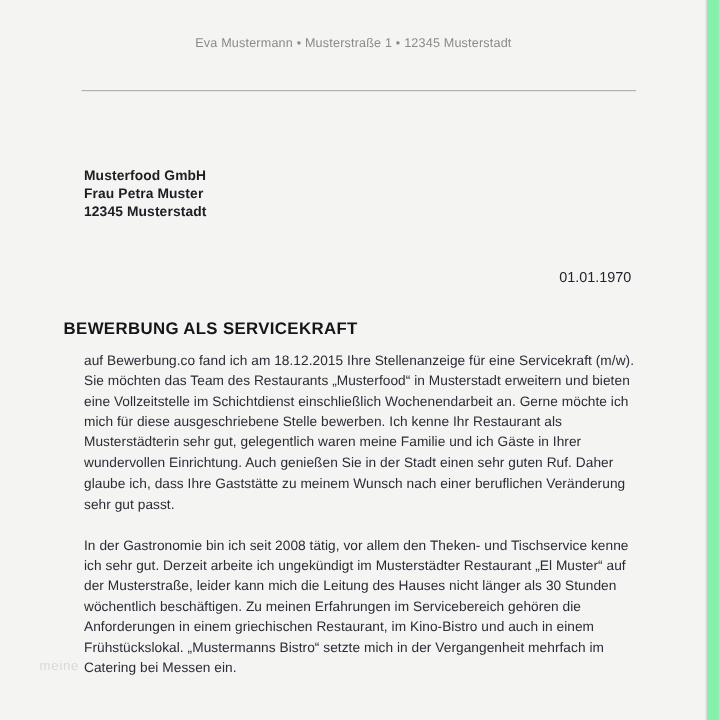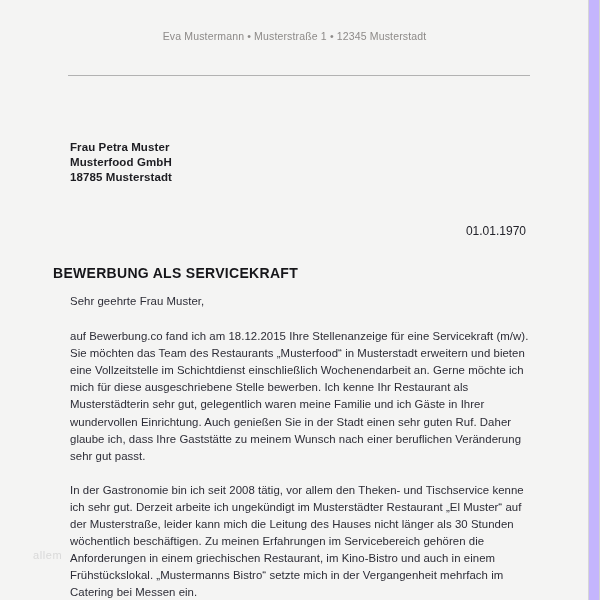--- a/index.html
+++ b/index.html
@@ -11,21 +11,21 @@
     width: 600px;
     height: 600px;
     overflow: hidden;
     font-family: "Liberation Sans", sans-serif;
   }
 
   #page {
     position: relative;
     width: 600px;
     height: 600px;
-    background: #c4b5fd;
+    background: #86efac;
     box-sizing: border-box;
     border-right: 1px solid #d2d2d2;
     overflow: hidden;
   }
 
   
   #page::before {
     content: "";
     position: absolute;
     left: 0; top: 0;
@@ -131,32 +131,31 @@
 <div id="page">
   <div class="sheet">
 
     <div class="letterhead">
       <div class="lh-line1">Eva Mustermann • Musterstraße 1 • 12345 Musterstadt</div>
     </div>
 
     <div class="sep"></div>
 
     <div class="recipient">
+      <div>Musterfood GmbH</div>
       <div>Frau Petra Muster</div>
-      <div>Musterfood GmbH</div>
-      <div>18785 Musterstadt</div>
+      <div>12345 Musterstadt</div>
     </div>
 
     <div class="date">01.01.1970</div>
 
     <div class="subject">BEWERBUNG ALS SERVICEKRAFT</div>
 
     <div class="body-text">
-      <p class="salutation">Sehr geehrte Frau Muster,</p>
       <p>auf Bewerbung.co fand ich am 18.12.2015 Ihre Stellenanzeige für eine Servicekraft (m/w). Sie möchten das Team des Restaurants „Musterfood“ in Musterstadt erweitern und bieten eine Vollzeitstelle im Schichtdienst einschließlich Wochenendarbeit an. Gerne möchte ich mich für diese ausgeschriebene Stelle bewerben. Ich kenne Ihr Restaurant als Musterstädterin sehr gut, gelegentlich waren meine Familie und ich Gäste in Ihrer wundervollen Einrichtung. Auch genießen Sie in der Stadt einen sehr guten Ruf. Daher glaube ich, dass Ihre Gaststätte zu meinem Wunsch nach einer beruflichen Veränderung sehr gut passt.</p>
       <p>In der Gastronomie bin ich seit 2008 tätig, vor allem den Theken- und Tischservice kenne ich sehr gut. Derzeit arbeite ich ungekündigt im Musterstädter Restaurant „El Muster“ auf der Musterstraße, leider kann mich die Leitung des Hauses nicht länger als 30 Stunden wöchentlich beschäftigen. Zu meinen Erfahrungen im Servicebereich gehören die Anforderungen in einem griechischen Restaurant, im Kino-Bistro und auch in einem Frühstückslokal. „Mustermanns Bistro“ setzte mich in der Vergangenheit mehrfach im Catering bei Messen ein.</p>
 
     </div>
 
-    <div class="watermark">allem</div>
+    <div class="watermark">meine</div>
 
   </div>
 </div>
 
 </body></html>

